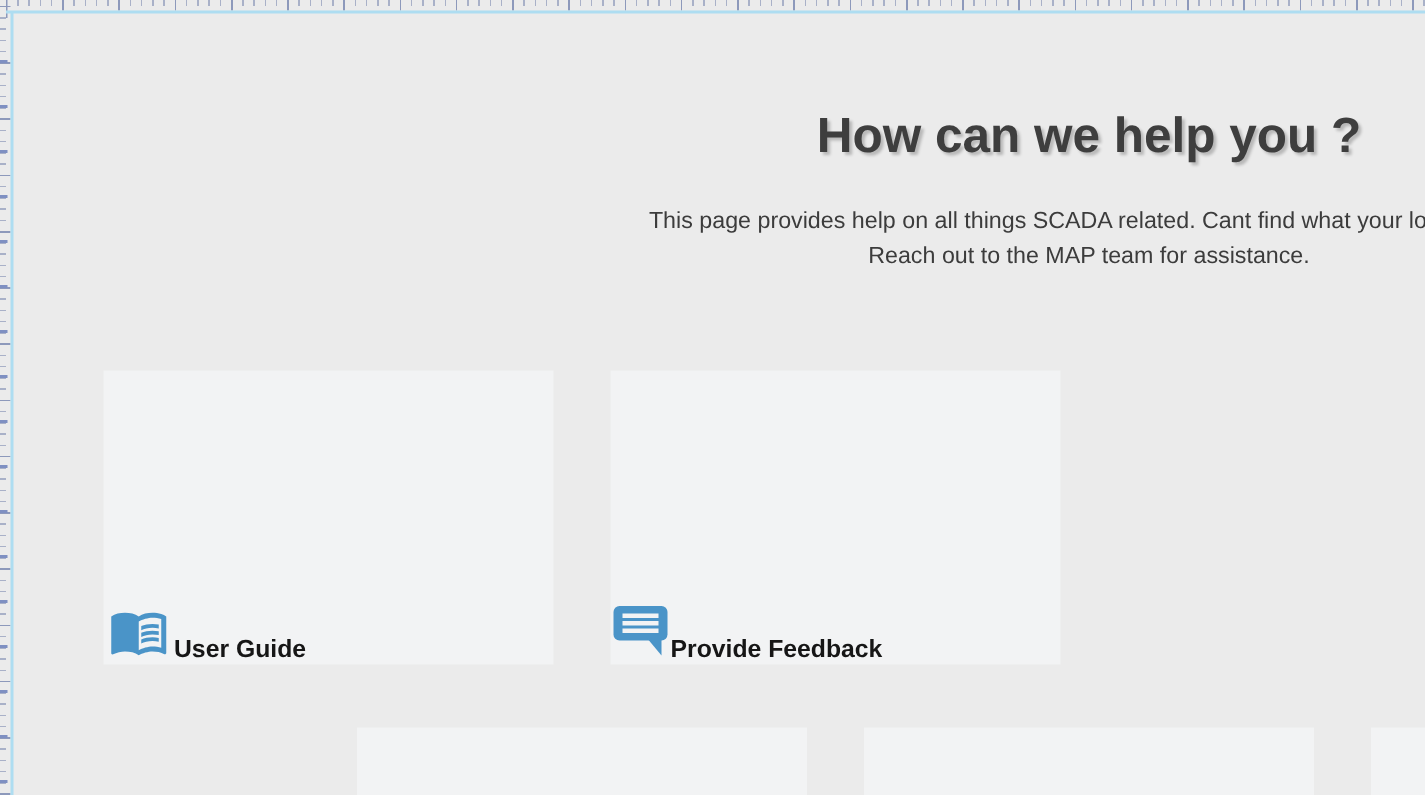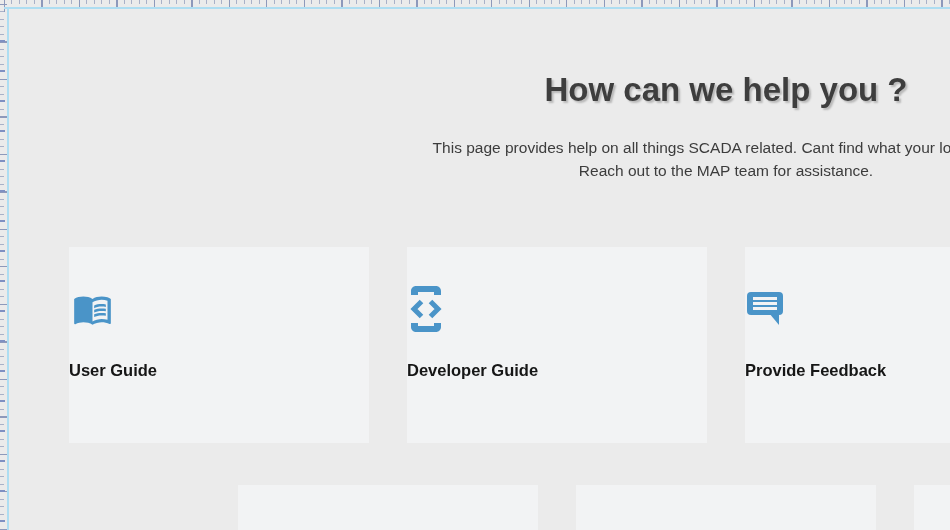--- a/index.html
+++ b/index.html
@@ -73,22 +73,22 @@
 
   .card-row { display: flex; gap: 38px; }
   .row-top { margin-top: 65px; padding-left: 60px; justify-content: flex-start; }
   .row-bottom { margin-top: 42px; justify-content: center; }
 
   .help-card {
     flex: none;
     width: 300px; height: 196px;
     background: var(--card-bg, #f2f3f4);
     display: flex;
-    flex-direction: column;
-    align-items: flex-start;
+    flex-direction: row;
+    align-items: flex-end;
     cursor: pointer;
   }
   .help-card .icon-wrap {
     margin-top: 40px;
     height: 44px;
     display: flex; align-items: center; justify-content: center;
     color: var(--icon-blue, #4a94c8);
   }
   .help-card .card-label {
     margin-top: 30px;
@@ -127,31 +127,20 @@
     <div class="help-card">
       <span class="icon-wrap">
         <svg width="47" height="40" viewBox="0 0 24 24" aria-hidden="true">
           <path fill="currentColor" fill-rule="evenodd" d="M21 5c-1.11-.35-2.33-.5-3.5-.5-1.95 0-4.05.4-5.5 1.5-1.45-1.1-3.55-1.5-5.5-1.5S2.45 4.9 1 6v14.65c0 .25.25.5.5.5.1 0 .15-.05.25-.05C3.1 20.45 5.05 20 6.5 20c1.95 0 4.05.4 5.5 1.5 1.35-.85 3.8-1.5 5.5-1.5 1.65 0 3.35.3 4.75 1.05.1.05.15.05.25.05.25 0 .5-.25.5-.5V6c-.6-.45-1.25-.75-2-1zm0 13.5c-1.1-.35-2.3-.5-3.5-.5-1.7 0-4.15.65-5.5 1.5V8c1.35-.85 3.8-1.5 5.5-1.5 1.2 0 2.4.15 3.5.5v11.5z"></path>
           <path fill="currentColor" d="M17.5 10.5c.88 0 1.73.09 2.5.26V9.24c-.79-.15-1.64-.24-2.5-.24-1.7 0-3.24.29-4.5.83v1.66c1.13-.64 2.7-.99 4.5-.99zM13 12.49v1.66c1.13-.64 2.7-.99 4.5-.99.88 0 1.73.09 2.5.26V11.9c-.79-.15-1.64-.24-2.5-.24-1.7 0-3.24.3-4.5.83zm4.5 1.84c-1.7 0-3.24.29-4.5.83v1.66c1.13-.64 2.7-.99 4.5-.99.88 0 1.73.09 2.5.26v-1.52c-.79-.16-1.64-.24-2.5-.24z"></path>
         </svg>
       </span>
       <span class="card-label">User Guide</span>
     </div>
 
-    <div class="help-card">
-      <span class="icon-wrap">
-        <svg width="38" height="46" viewBox="0 0 36 46" aria-hidden="true">
-          <path fill="currentColor" d="M8 0h20c2.8 0 5 2.2 5 5v4h-7V6H10v3H3V5c0-2.8 2.2-5 5-5z"></path>
-          <path fill="currentColor" d="M3 37h7v3h16v-3h7v4c0 2.8-2.2 5-5 5H8c-2.8 0-5-2.2-5-5v-4z"></path>
-          <path d="M13.5 15.5 6 23l7.5 7.5" fill="none" stroke="currentColor" stroke-width="5"></path>
-          <path d="M22.5 15.5 30 23l-7.5 7.5" fill="none" stroke="currentColor" stroke-width="5"></path>
-        </svg>
-      </span>
-      <span class="card-label">Developer Guide</span>
-    </div>
 
     <div class="help-card">
       <span class="icon-wrap">
         <svg width="40" height="37" viewBox="0 0 40 37" aria-hidden="true">
           <path fill="currentColor" d="M6 1h28a4 4 0 0 1 4 4v15a4 4 0 0 1-4 4H6a4 4 0 0 1-4-4V5a4 4 0 0 1 4-4z"></path>
           <polygon fill="currentColor" points="24,22 34,22 34,34"></polygon>
           <rect x="8" y="6" width="24" height="3" fill="var(--card-bg, #f2f3f4)"></rect>
           <rect x="8" y="11" width="24" height="3" fill="var(--card-bg, #f2f3f4)"></rect>
           <rect x="8" y="16" width="24" height="3" fill="var(--card-bg, #f2f3f4)"></rect>
         </svg>

